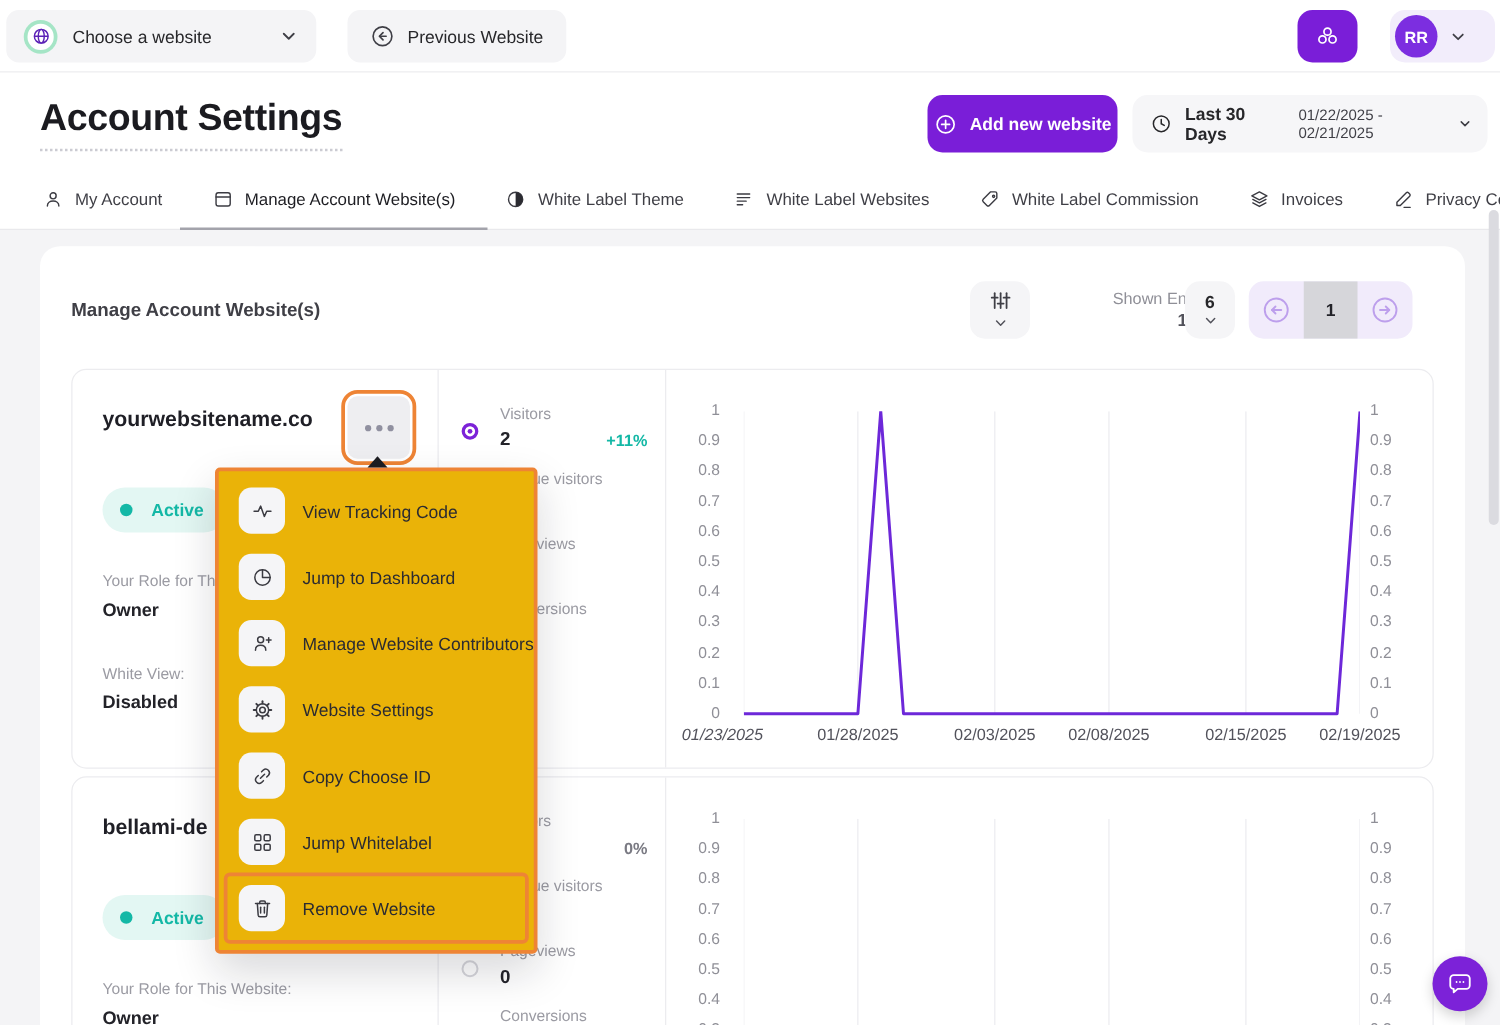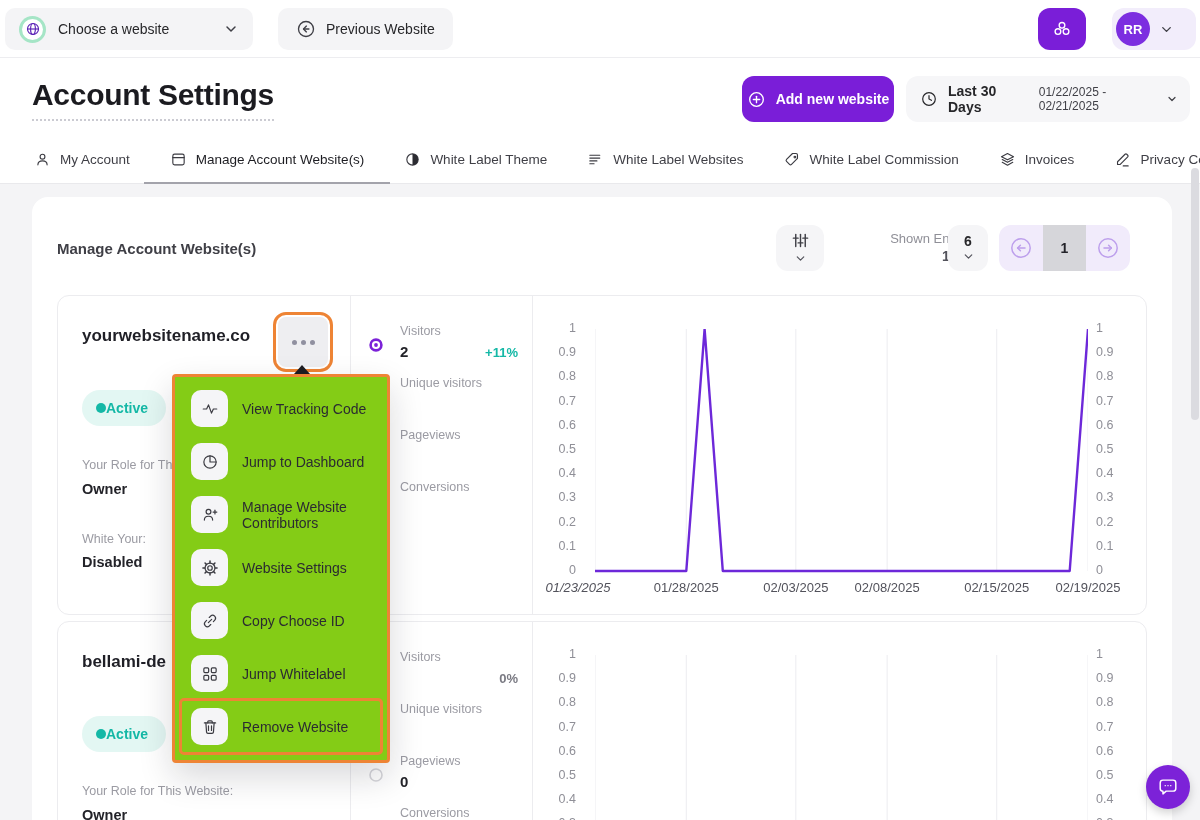--- a/index.html
+++ b/index.html
@@ -50,38 +50,38 @@
   .size-btn .v{font-size:14px;font-weight:600;color:#27272a;}
   .pagination{position:absolute;left:967px;top:28px;width:131px;height:46px;background:#f1ebfb;border-radius:12px;display:flex;overflow:hidden;}
   .pg-cell{flex:1;display:flex;align-items:center;justify-content:center;cursor:pointer;}
   .pg-cur{background:#d6d6da;font-size:14px;font-weight:600;color:#232329;}
   
   .card{position:absolute;left:25px;width:1090px;height:320px;border:1px solid #ececef;border-radius:12px;background:#fff;}
   .vline{position:absolute;top:0;bottom:0;width:1px;background:#ececef;}
   .site-name{position:absolute;left:24px;top:30px;font-size:17px;font-weight:700;color:#1f1f26;white-space:nowrap;}
   .dots-btn{position:absolute;left:220px;top:21px;width:50px;height:50px;background:#eeeef1;border-radius:8px;display:flex;align-items:center;justify-content:center;gap:4px;cursor:pointer;outline:3px solid #ee8435;outline-offset:2px;}
   .dots-btn i{width:5px;height:5px;border-radius:50%;background:#9090a0;}
-  .badge{position:absolute;left:24px;top:94px;height:36px;padding:0 18px 0 14px;border-radius:18px;background:#e3f7f3;display:flex;align-items:center;gap:0;}
+  .badge{position:absolute;left:24px;top:94px;height:36px;padding:0 18px 0 14px;border-radius:18px;background:#e3f7f3;display:flex;align-items:center;gap:15px;}
   .badge i{width:10px;height:10px;border-radius:50%;background:#14b8a6;}
   .badge span{font-size:14px;font-weight:600;color:#14b8a6;}
   .mini-label{position:absolute;left:24px;font-size:12.5px;color:#9b9ba3;white-space:nowrap;}
   .mini-value{position:absolute;left:24px;font-size:14.5px;font-weight:700;color:#232329;white-space:nowrap;}
   .stat-label{position:absolute;left:342px;font-size:12.5px;color:#9b9ba3;white-space:nowrap;}
   .stat-value{position:absolute;left:342px;font-size:15px;font-weight:700;color:#232329;}
   .stat-change{position:absolute;font-size:13px;font-weight:700;right:calc(100% - 474px + 14px);}
   .stat-icon{position:absolute;left:310px;width:16px;height:16px;}
   
   .chart{position:absolute;left:474px;top:0;width:616px;height:320px;}
   .ylab{position:absolute;font-size:12.5px;color:#8f8f97;width:44px;}
   .ylab.l{left:0;text-align:right;}
   .ylab.r{left:564px;text-align:left;}
   .xlab{position:absolute;top:284px;width:92px;text-align:center;font-size:13px;color:#52525b;}
   .plot{position:absolute;left:63px;top:33px;}
   
-  .menu{position:absolute;left:172px;top:374px;width:218px;height:389px;background:#84cc16;border:3px solid #ee8435;border-radius:4px;box-shadow:0 14px 34px rgba(20,20,30,.16);z-index:40;padding:5px 0;}
+  .menu{position:absolute;left:172px;top:374px;width:258px;height:389px;background:#eab308;border:3px solid #ee8435;border-radius:4px;box-shadow:0 14px 34px rgba(20,20,30,.16);z-index:40;padding:5px 0;}
   .menu-item{height:53px;display:flex;align-items:center;gap:14px;padding-left:16px;cursor:pointer;}
   .menu-item .ic{width:37px;height:37px;border-radius:10px;background:#f5f5f7;display:flex;align-items:center;justify-content:center;flex:none;}
   .menu-item .ml{font-size:14px;font-weight:500;color:#2b2b31;}
   .menu-item.highlight{outline:3px solid #ee8435;outline-offset:-1px;border-radius:3px;margin:0 6px;padding-left:10px;}
   .caret{position:absolute;left:294px;top:365px;width:0;height:0;border-left:8px solid transparent;border-right:8px solid transparent;border-bottom:9px solid #1c1c21;z-index:41;}
   
   .fab{position:absolute;left:1146px;top:765px;width:44px;height:44px;border-radius:50%;background:#7c22d8;display:flex;align-items:center;justify-content:center;z-index:50;cursor:pointer;box-shadow:0 4px 10px rgba(0,0,0,.18);}
   .scroll-thumb{position:absolute;left:1191px;top:168px;width:8px;height:252px;border-radius:4px;background:#dbdbe0;z-index:30;}
 </style>
 </head>
@@ -293,21 +293,21 @@
             <i></i>
             <i></i>
             <i></i>
           </div>
           <div class="badge">
             <i></i>
             <span>Active</span>
           </div>
           <div class="mini-label" style="top: 162px;">Your Role for This Website:</div>
           <div class="mini-value" style="top: 185px;">Owner</div>
-          <div class="mini-label" style="top: 236px;">White Your:</div>
+          <div class="mini-label" style="top: 236px;">White View:</div>
           <div class="mini-value" style="top: 258px;">Disabled</div>
           <div class="stat-label" style="top: 28px;">Visitors</div>
           <div class="stat-icon" style="top: 41px;">
             <svg width="16" height="16" viewBox="0 0 16 16">
               <circle cx="8" cy="8" r="5.4" fill="none" stroke="#7c22d8" stroke-width="2.6"></circle>
               <circle cx="8" cy="8" r="1.9" fill="#7c22d8"></circle>
             </svg>
           </div>
           <div class="stat-value" style="top: 47px;">2</div>
           <div class="stat-change" style="top: 49px; color: rgb(20, 184, 166);">+11%</div>

